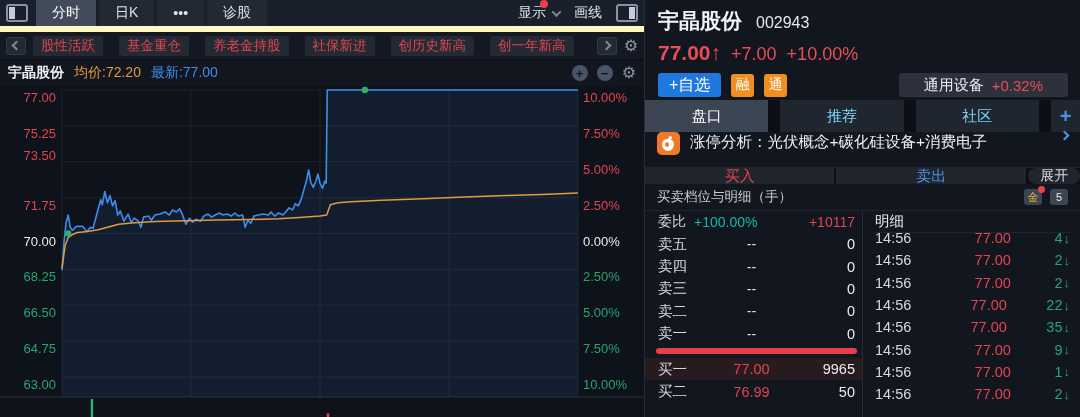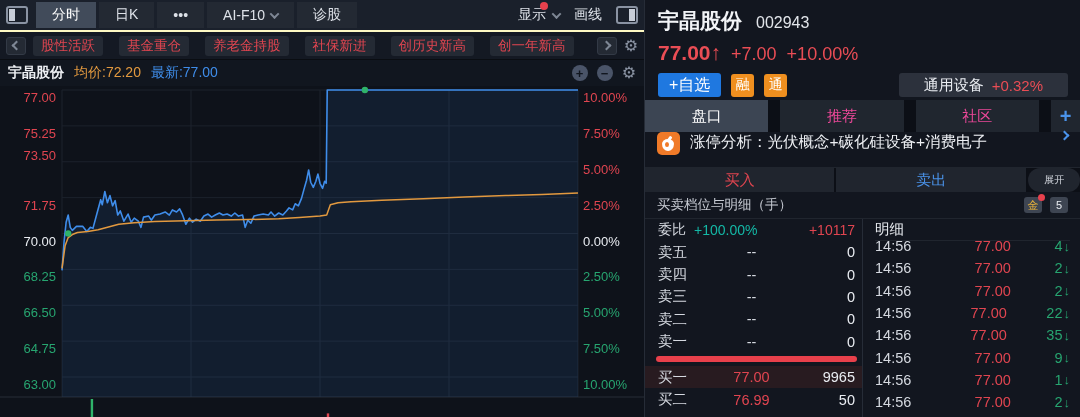--- a/index.html
+++ b/index.html
@@ -3,21 +3,21 @@
 <meta charset="utf-8">
 <style>
   * { margin:0; padding:0; box-sizing:border-box; }
   html,body { background:#06080c; }
   body { font-family:"Liberation Sans","DejaVu Sans",sans-serif; }
   .app { position:relative; width:1080px; height:417px; background:#0f131b; color:#e9ecf1; overflow:hidden; display:flex; }
 
   
   .left-panel { width:645px; height:417px; display:flex; flex-direction:column; background:#0e121a; border-right:1px solid #262c37; }
 
-  .toolbar { height:32px; background:#1a202b; display:flex; align-items:center; padding:0 6px; gap:3px; flex:none; border-bottom:2px solid #fef9c3; }
+  .toolbar { height:32px; background:#1a202b; display:flex; align-items:center; padding:0 6px; gap:3px; flex:none; border-bottom:6px solid #fef9c3; }
   .panel-icon { width:22px; height:18px; border:2px solid #8a93a3; border-radius:3px; position:relative; flex:none; cursor:pointer; }
   .panel-icon .half { position:absolute; top:1px; bottom:1px; width:6px; background:#c7cdd8; }
   .panel-icon.left .half { left:1px; }
   .panel-icon.right .half { right:1px; }
   .tb-tabs { display:flex; gap:3px; margin-left:5px; }
   .tb-tab { height:26px; padding:0 16px; background:#232933; color:#dde1e8; font-size:14px; display:flex; align-items:center; gap:6px; cursor:pointer; white-space:nowrap; }
   .tb-tab.selected { background:#414b5a; color:#ffffff; }
   .tb-right { margin-left:auto; display:flex; align-items:center; gap:14px; }
   .tb-item { position:relative; display:flex; align-items:center; gap:7px; color:#dde1e8; font-size:14px; cursor:pointer; }
   .red-dot { position:absolute; top:-4px; right:12px; width:8px; height:8px; border-radius:50%; background:#e8414d; }
@@ -57,37 +57,37 @@
   .q-price { font-size:21px; font-weight:bold; }
   .q-chg { font-size:18px; }
   .q-btn-row { margin-top:8px; display:flex; align-items:center; gap:10px; }
   .watch-btn { height:24px; padding:0 11px; background:#1f78e0; border-radius:3px; color:#fff; font-size:16px; display:flex; align-items:center; cursor:pointer; }
   .sq-badge { width:23px; height:23px; background:#ef8f1f; border-radius:3px; color:#fff; font-size:14px; display:flex; align-items:center; justify-content:center; cursor:pointer; }
   .sector-pill { margin-left:auto; height:24px; background:#2c313c; border-radius:3px; padding:0 25px; display:flex; align-items:center; gap:8px; font-size:15px; cursor:pointer; }
   .sector-pill .s-name { color:#e9ecf1; }
   .sector-pill .s-pct { color:#ea4d55; }
 
   .q-tabs { height:32px; display:flex; gap:12px; background:#0c0f16; flex:none; }
-  .q-tab { flex:1; background:#20262f; color:#ec4899; font-size:15px; display:flex; align-items:center; justify-content:center; cursor:pointer; }
+  .q-tab { flex:1; background:#20262f; color:#7dd3fc; font-size:15px; display:flex; align-items:center; justify-content:center; cursor:pointer; }
   .q-tab.selected { background:#3c4553; color:#fff; }
   .q-tab.plus { flex:none; width:29px; color:#4a93ea; font-size:20px; font-weight:bold; }
 
   .analysis-row { height:36px; display:flex; padding:0 12px; gap:10px; border-bottom:1px solid #20252e; flex:none; }
   .analysis-icon { width:23px; height:23px; background:#f07a28; border-radius:5px; position:relative; flex:none; }
   .analysis-icon .b1 { position:absolute; left:5px; top:7px; width:12px; height:12px; border-radius:50% 50% 50% 50% / 40% 40% 60% 60%; background:#fff; }
   .analysis-icon .b2 { position:absolute; left:11px; top:4px; width:3px; height:6px; background:#fff; transform:rotate(35deg); border-radius:1px; }
   .analysis-icon .b3 { position:absolute; left:8px; top:10px; width:4px; height:5px; background:#f07a28; border-radius:50%; }
   .analysis-text { font-size:15.5px; color:#eef0f4; white-space:nowrap; overflow:hidden; }
   .analysis-row .chev { margin-left:auto; flex:none; }
 
-  .trade-tabs { height:24px; display:flex; gap:2px; background:#0c0f16; flex:none; }
+  .trade-tabs { height:16px; display:flex; gap:2px; background:#0c0f16; flex:none; }
   .t-cell { background:#20252e; display:flex; align-items:center; justify-content:center; font-size:15px; cursor:pointer; }
   .t-buy { flex:191; color:#e04550; }
   .t-sell { flex:192; color:#4a93ea; }
-  .t-expand { flex:52; color:#d4d8df; font-size:10px;border-radius:12px; }
+  .t-expand { flex:52; color:#d4d8df; font-size:14px;border-radius:12px; }
 
   .book-title { height:26px; display:flex; align-items:center; padding:0 12px; font-size:13.5px; color:#c8ccd4; flex:none; }
   .bt-icons { margin-left:auto; display:flex; gap:8px; align-items:center; }
   .gold-ic { width:18px; height:16px; background:#3e4552; border-radius:3px; position:relative; color:#e8b23a; font-size:11px; display:flex; align-items:center; justify-content:center; cursor:pointer; }
   .gold-ic .dot { position:absolute; top:-3px; right:-3px; width:7px; height:7px; border-radius:50%; background:#e8414d; }
   .five-ic { width:18px; height:16px; background:#3e4552; border-radius:3px; color:#e9ecf1; font-size:11px; display:flex; align-items:center; justify-content:center; cursor:pointer; }
 
   .book { flex:1; display:flex; overflow:hidden; border-top:1px solid #20252e; }
   .book-left { width:217px; flex:none; display:flex; flex-direction:column; padding:0 7px 0 13px; }
   .book-right { flex:1; border-left:1px solid #262c37; display:flex; flex-direction:column; padding:0 10px 0 12px; overflow:hidden; }
@@ -124,24 +124,20 @@
         </span>
       <div class="tb-tabs" id="toolbar-tabs">
           <div class="tb-tab selected">
             <span>分时</span>
           </div>
           <div class="tb-tab">
             <span>日K</span>
           </div>
           <div class="tb-tab">
             <span>•••</span>
-          </div>
-          <div class="tb-tab">
-            <span>AI-F10</span>
-            <span class="chev down"></span>
           </div>
           <div class="tb-tab">
             <span>诊股</span>
           </div>
         </div>
       <div class="tb-right">
         <div class="tb-item">
           <span>显示</span>
           <span class="red-dot"></span>
           <span class="chev down"></span>

